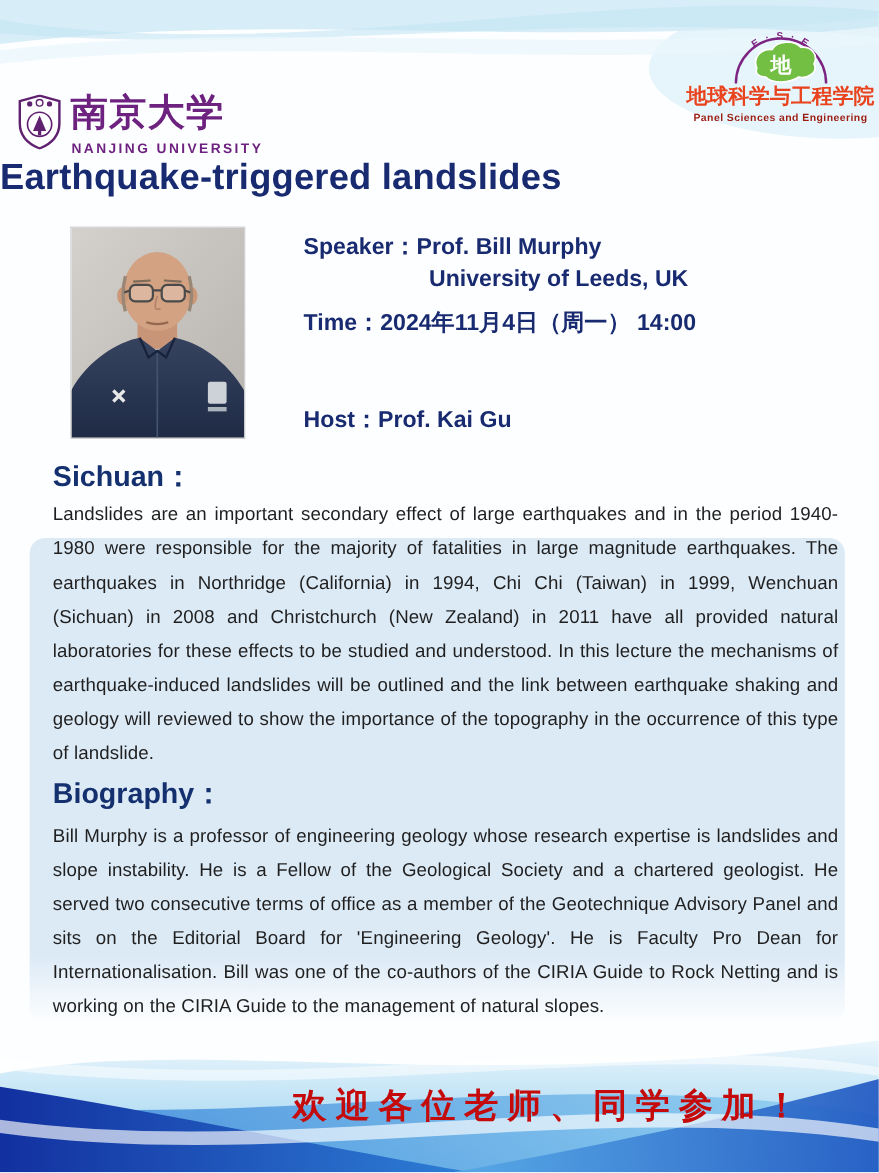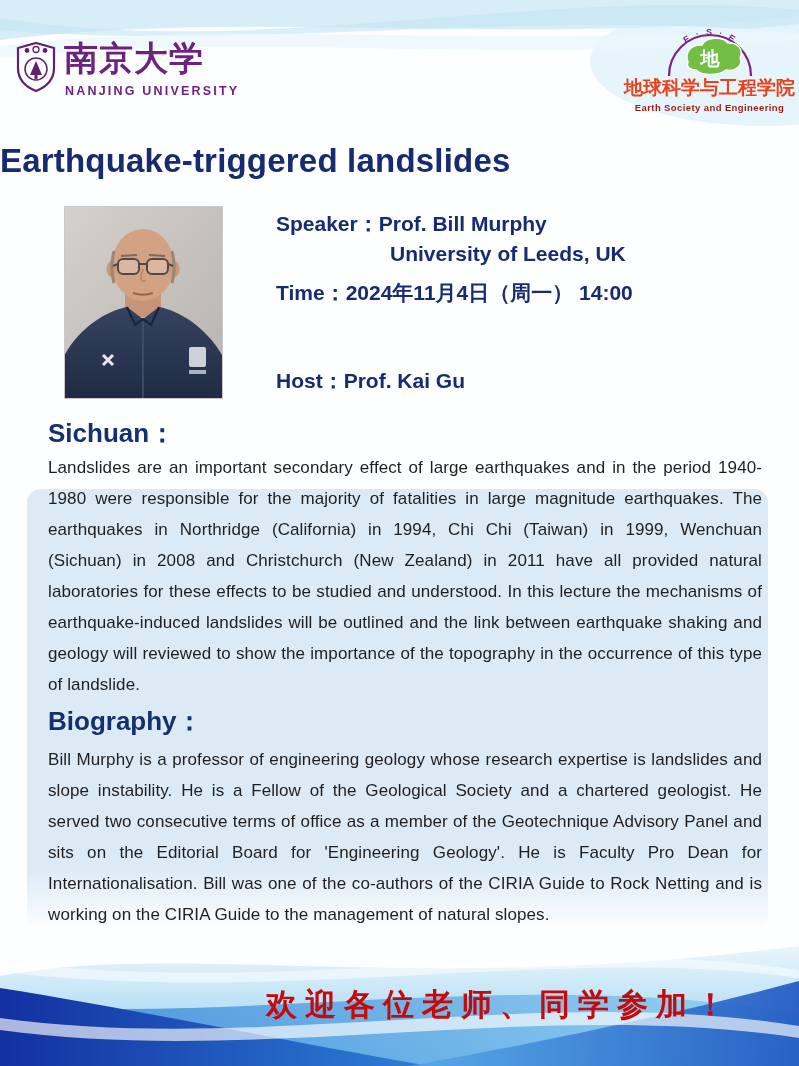--- a/index.html
+++ b/index.html
@@ -58,21 +58,21 @@
 
 <div class="page">
 
   <svg class="topband" width="799" height="130" viewBox="0 0 799 130" preserveAspectRatio="none">
     <ellipse cx="765" cy="62" rx="175" ry="64" fill="#dcf0fa" opacity="0.7"></ellipse>
     <path d="M0,40 C250,8 520,48 799,16 L799,0 L0,0 Z" fill="#d7edf8"></path>
     <path d="M0,30 C260,52 540,6 799,34 L799,10 C540,-14 260,60 0,18 Z" fill="#c3e5f4" opacity="0.6"></path>
     <path d="M0,46 C250,16 520,54 799,24 L799,40 C520,66 250,30 0,58 Z" fill="#eaf6fc" opacity="0.8"></path>
   </svg>
 
-  <div class="nju" style="width:240px;height:64px;">
+  <div class="nju" style="width:240px;height:64px;margin-top:44px;">
     <svg class="nju-shield" width="40" height="50" viewBox="0 0 40 50">
       <path d="M20,1 L38,6 L38,26 C38,38 30,45 20,49 C10,45 2,38 2,26 L2,6 Z" fill="#ffffff" stroke="#5f2170" stroke-width="2.2"></path>
       <circle cx="11" cy="8.5" r="2.4" fill="#5f2170"></circle>
       <circle cx="20" cy="7.5" r="3" fill="none" stroke="#5f2170" stroke-width="1.3"></circle>
       <circle cx="29" cy="8.5" r="2.4" fill="#5f2170"></circle>
       <circle cx="20" cy="27" r="11" fill="none" stroke="#5f2170" stroke-width="1.5"></circle>
       <path d="M20,19 L26,33 L14,33 Z" fill="#5f2170"></path>
       <rect x="18.5" y="33" width="3" height="4" fill="#5f2170"></rect>
     </svg>
     <div class="nju-cn">南京大学</div>
@@ -83,21 +83,21 @@
     <svg class="ese-mark" width="100" height="54" viewBox="0 0 100 54">
       <path d="M9,52 A41,41 0 0 1 91,52" fill="none" stroke="#7d2483" stroke-width="2.2"></path>
       <path id="eseTxtArc" d="M12,49 A38,38 0 0 1 88,49" fill="none" stroke="none"></path>
       <text font-size="9" font-weight="bold" fill="#7d2483" letter-spacing="2">
         <textPath href="#eseTxtArc" startOffset="50%" text-anchor="middle">E · S · E</textPath>
       </text>
       <path d="M28,38 C24,28 32,20 42,21 C46,13 62,12 68,19 C78,18 84,26 80,34 C84,42 74,48 66,46 C58,52 42,52 36,46 C30,46 26,43 28,38 Z" fill="#72bf44" stroke="#ffffff" stroke-width="1.5"></path>
       <text x="50" y="41" text-anchor="middle" font-size="19" font-weight="bold" fill="#ffffff">地</text>
     </svg>
     <div class="ese-cn">地球科学与工程学院</div>
-    <div class="ese-en">Earth Society and Engineering</div>
+    <div class="ese-en">Panel Sciences and Engineering</div>
   </div>
 
   <div class="title">Earthquake-triggered landslides</div>
 
   <svg class="photo" width="157" height="191" viewBox="0 0 157 191">
     <defs>
       <linearGradient id="pBg" x1="0" y1="0" x2="1" y2="1">
         <stop offset="0" stop-color="#d4d0cb"></stop>
           <stop offset="1" stop-color="#b7b3ae"></stop>
       </linearGradient>

